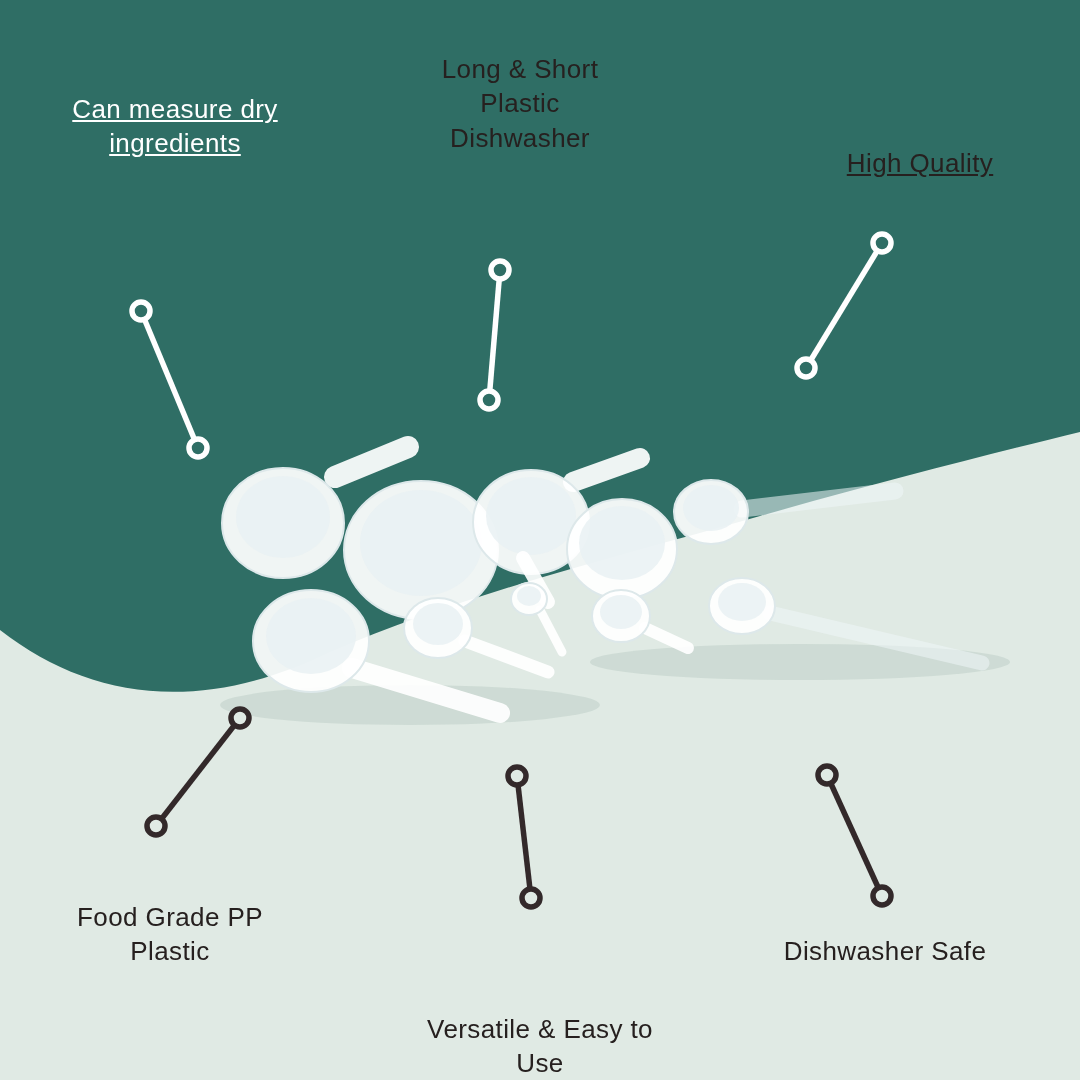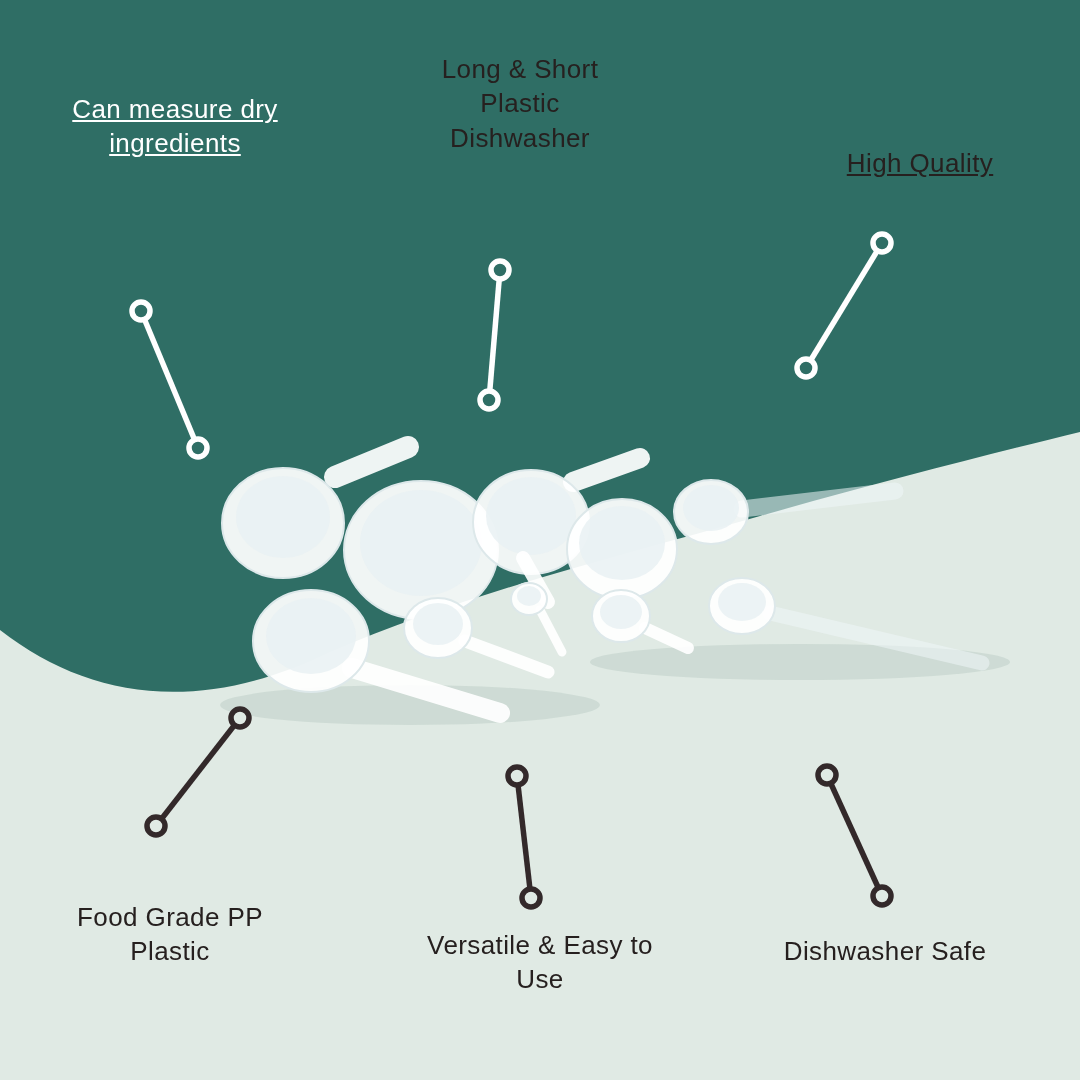--- a/index.html
+++ b/index.html
@@ -35,21 +35,21 @@
   
   .label { position: absolute; text-align: center; font-size: 26px; line-height: 1.32; letter-spacing: .4px; }
   .label span { display: block; }
   .label.white { color: var(--white_text, #ffffff); text-decoration: underline; }
   .label.dark  { color: var(--dark_text, #26201f); }
 
   .label-measure    { left: 0;     top: 92px;  width: 350px; }
   .label-handles    { left: 360px; top: 52px;  width: 320px; }
   .label-quality    { left: 760px; top: 146px; width: 320px; text-decoration: underline; }
   .label-foodgrade  { left: 0;     top: 900px; width: 340px; }
-  .label-versatile  { left: 330px; top: 928px; width: 420px; }
+  .label-versatile  { left: 330px; top: 1012px; width: 420px; }
   .label-dishwasher { left: 690px; top: 934px; width: 390px; }
 </style>
 </head>
 <body>
 
 <div class="stage">
 
   <svg class="scene" width="1080" height="1080" viewBox="0 0 1080 1080">
 
     <path class="teal-shape" d="M 0 0 L 1080 0 L 1080 432

